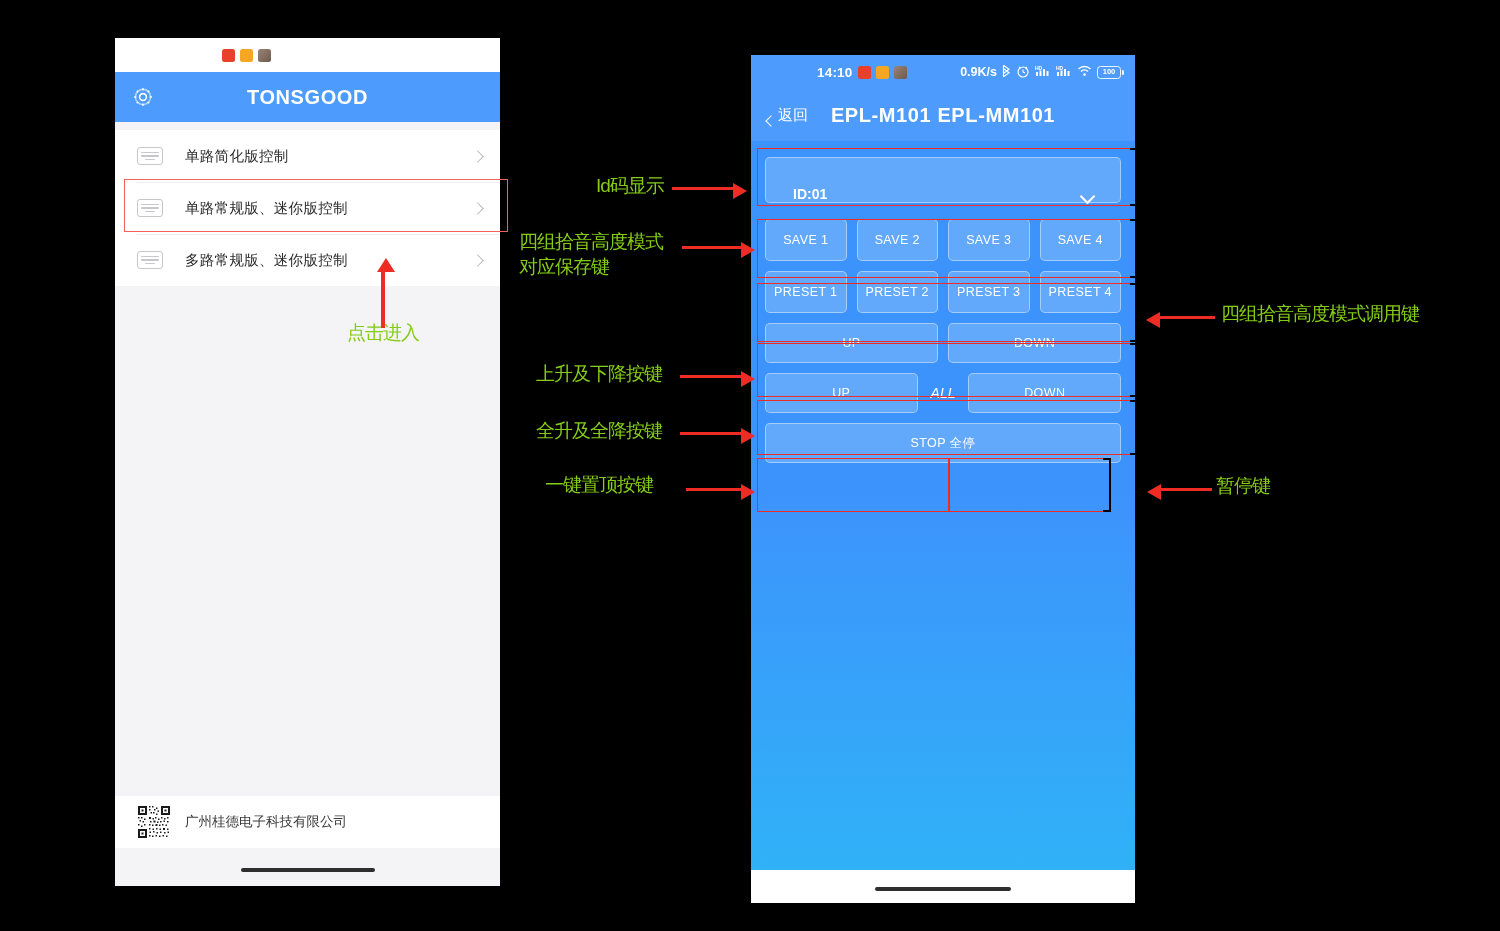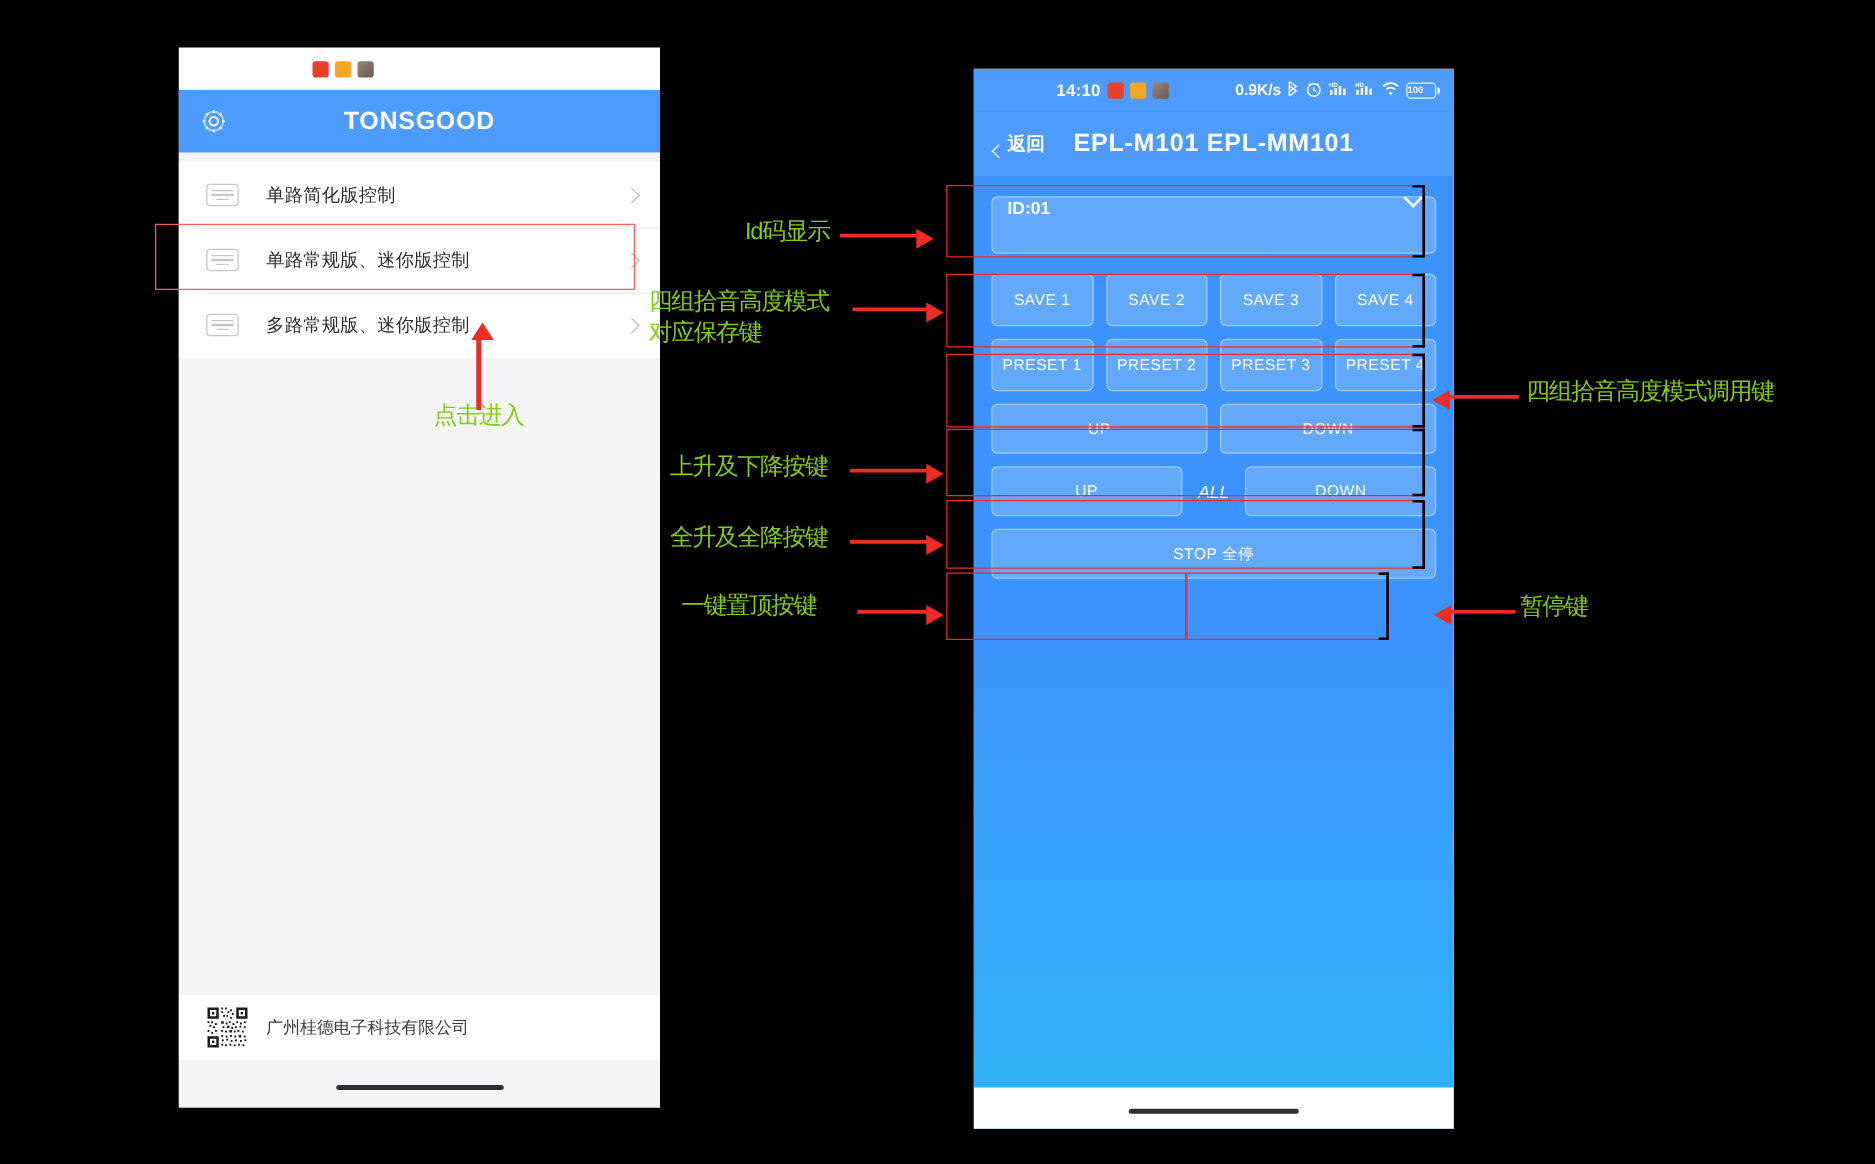--- a/index.html
+++ b/index.html
@@ -9,21 +9,20 @@
     font-family: "Liberation Sans", "DejaVu Sans", sans-serif;
     overflow: hidden;
   }
   #stage { position: relative; width: 1500px; height: 931px; }
 
   
   .phone {
     position: absolute;
     background: #fff;
     overflow: hidden;
-    margin-left: 28px;
   }
   #phone-left  { left: 115px; top: 38px;  width: 385px; height: 848px; }
   #phone-right { left: 751px; top: 55px;  width: 384px; height: 848px; }
 
   
   .statusbar {
     height: 34px;
     display: flex;
     align-items: center;
     color: #fff;
@@ -36,21 +35,21 @@
   .sb-clock { font-size: 13.5px; letter-spacing: .2px; }
   .sb-sq { width: 13px; height: 13px; border-radius: 2.5px; display: inline-block; }
   .sq-red { background: #e8402a; }
   .sq-org { background: #f5a623; }
   .sq-gry { background: linear-gradient(135deg,#9a8478,#6d5a4d); }
   .sb-net { font-size: 12.5px; font-weight: 600; }
   .ico { display: inline-block; }
   .batt {
     width: 24px; height: 13px; border: 1.4px solid rgba(255,255,255,.9);
     border-radius: 3.5px; position: relative;
-    font-size: 7.5px; line-height: 10px; text-align: left; font-weight: 700;
+    font-size: 7.5px; line-height: 10px; text-align: center; font-weight: 700;
     color: #fff;
   }
   .batt:after {
     content: ''; position: absolute; right: -3.5px; top: 3.5px;
     width: 2px; height: 5px; background: rgba(255,255,255,.9);
     border-radius: 0 1.5px 1.5px 0;
   }
   .appbar {
     background: #4c9bfd; height: 50px;
     display: flex; align-items: center; padding: 0 16px;
@@ -107,21 +106,21 @@
   
   #phone-right .screen {
     height: 848px;
     background: linear-gradient(#3d93fc 0%, #3d93fc 52%, #2fb4f7 100%);
     position: relative;
   }
   #phone-right .statusbar { background: #4c9bfd; }
   #phone-right .appbar { background: #4c9bfd; height: 52px; }
   .back-btn {
     display:flex; align-items:flex-end; gap:3px;
-    color:#fff; font-size:15px; position:relative; z-index:2;font-weight:bold;
+    color:#fff; font-size:15px; position:relative; z-index:2;
   }
   .back-chev {
     width:8px; height:8px;
     border-left:1.8px solid #fff; border-bottom:1.8px solid #fff;
     transform: rotate(45deg);
   }
   .panel { padding: 0 14px; }
   .row { display:flex; gap: 10px; margin-bottom: 10px; }
   .row-first { margin-top: 16px; text-align: center; }
   .btn {
@@ -133,21 +132,21 @@
     letter-spacing: .4px;
     display:flex; align-items:center; justify-content:center;
     height: 42px; flex: 1;
   }
   .btn.tall { height: 40px; }
   .dropdown {
     background: #62a9fc;
     border: 1px solid rgba(255,255,255,.42);
     border-radius: 5px;
     height: 46px;
-    display:flex; align-items:flex-start; padding: 0 12px;
+    display:flex; align-items:flex-end; padding: 0 27px;
     color:#fff; font-size:14px; font-weight:700;
     margin-top: 16px;
   }
   .dd-chev {
     margin-left:auto; width:11px; height:11px;
     border-right:2.2px solid #fff; border-bottom:2.2px solid #fff;
     transform: rotate(45deg); margin-top:-5px;
   }
   .all-lbl {
     color:#fff; font-size:14px; align-self:center;

